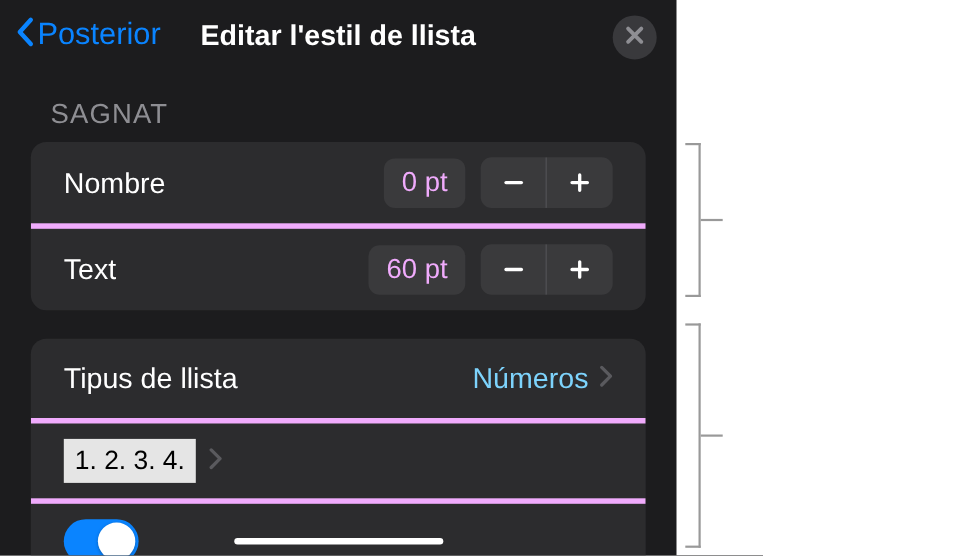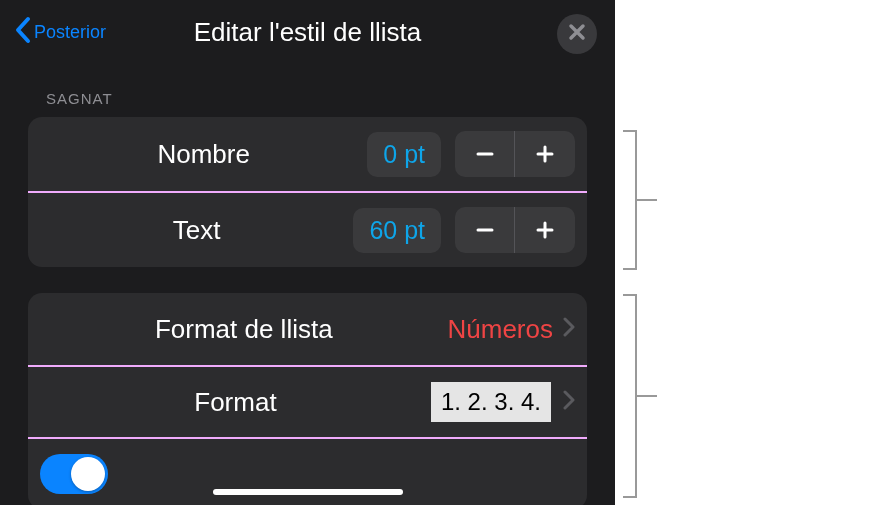--- a/index.html
+++ b/index.html
@@ -23,33 +23,33 @@
     }
     .header {
       display: flex;
       align-items: center;
       height: 64px;
       padding: 0 14px;
       position: relative;
     }
     .back-btn {
       display: flex;
-      align-items: center;
+      align-items: flex-start;
       color: #0a84ff;
-      font-size: 18px;
+      font-size: 28px;
       cursor: pointer;
     }
     .back-chevron {
       display: inline-block;
       margin-right: 2px;
     }
     .header-title {
       color: #fff;
       font-size: 26px;
-      font-weight: 400;
+      font-weight: 700;
       position: absolute;
       left: 50%;
       transform: translateX(-50%);
     }
     .close-btn {
       position: absolute;
       right: 18px;
       top: 14px;
       width: 40px;
       height: 40px;
@@ -59,48 +59,47 @@
       align-items: center;
       justify-content: center;
       cursor: pointer;
     }
     .close-x {
       color: #8e8e93;
       font-weight: 600;
     }
     .section-label {
       color: #8e8e93;
-      font-size: 15px;
+      font-size: 25px;
       letter-spacing: 1px;
       padding: 26px 0 10px 46px;
     }
     .group {
       background: #2c2c2e;
       margin: 0 28px;
       border-radius: 14px;
       overflow: hidden;
     }
     .row {
       display: flex;
       align-items: center;
-      padding: 14px 12px;
+      padding: 14px 30px;
       min-height: 72px;
-      text-align: center;
     }
     .row + .row {
-      border-top: 2px solid #f0abfc;
+      border-top: 5px solid #f0abfc;
     }
     .row-label {
       color: #fff;
       font-size: 26px;
       flex: 1;
     }
     .value-chip {
       background: #3a3a3c;
-      color: #0ea5e9;
+      color: #f0abfc;
       font-size: 25px;
       padding: 8px 16px;
       border-radius: 10px;
       margin-right: 14px;
     }
     .stepper {
       display: flex;
       background: #3a3a3c;
       border-radius: 10px;
       overflow: hidden;
@@ -111,21 +110,21 @@
       display: flex;
       align-items: center;
       justify-content: center;
       cursor: pointer;
       color: #fff;
     }
     .stepper-btn:first-child {
       border-right: 1px solid #545458;
     }
     .row-value-text {
-      color: #ef4444;
+      color: #7dd3fc;
       font-size: 26px;
       margin-right: 10px;
     }
     .chevron-right {
       color: #5a5a5e;
     }
     .format-chip {
       background: #e5e5e5;
       color: #000;
       font-size: 24px;
@@ -249,30 +248,29 @@
           <svg width="22" height="22" viewBox="0 0 22 22">
               <path d="M4 11 H18 M11 4 V18" stroke="#fff" stroke-width="3" stroke-linecap="round"></path>
             </svg>
         </div>
       </div>
     </div>
   </div>
 
   <div class="group group2">
     <div class="row">
-      <div class="row-label">Format de llista</div>
+      <div class="row-label">Tipus de llista</div>
       <div class="row-value-text">Números</div>
       <span class="chevron-right">
         <svg width="12" height="20" viewBox="0 0 12 20">
             <path d="M2 2 L10 10 L2 18" stroke="#5a5a5e" stroke-width="3" fill="none" stroke-linecap="round" stroke-linejoin="round"></path>
           </svg>
       </span>
     </div>
     <div class="row">
-      <div class="row-label">Format</div>
       <div class="format-chip">1. 2. 3. 4.</div>
       <span class="chevron-right">
         <svg width="12" height="20" viewBox="0 0 12 20">
             <path d="M2 2 L10 10 L2 18" stroke="#5a5a5e" stroke-width="3" fill="none" stroke-linecap="round" stroke-linejoin="round"></path>
           </svg>
       </span>
     </div>
     <div class="row">
       <div class="toggle">
         <div class="toggle-knob"></div>

